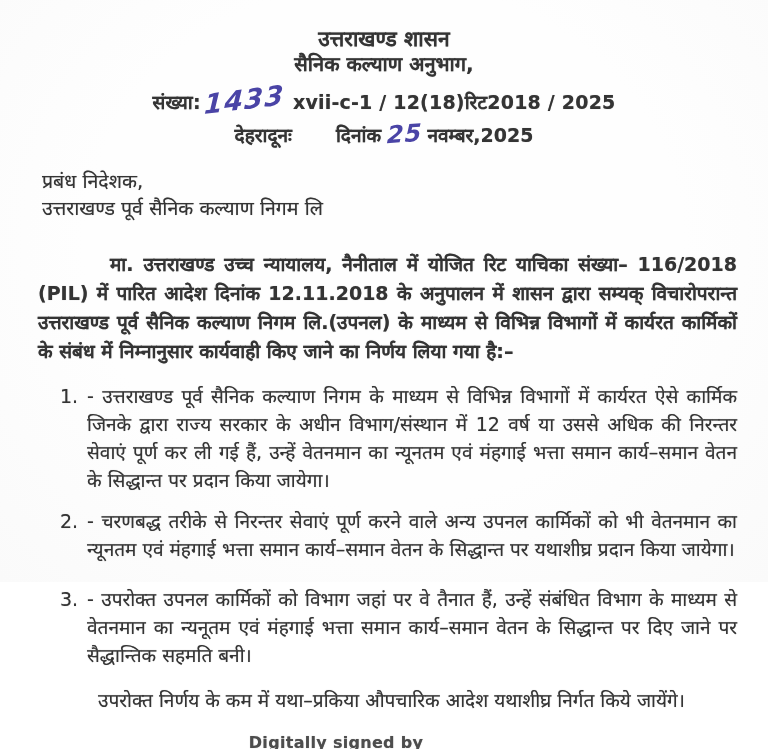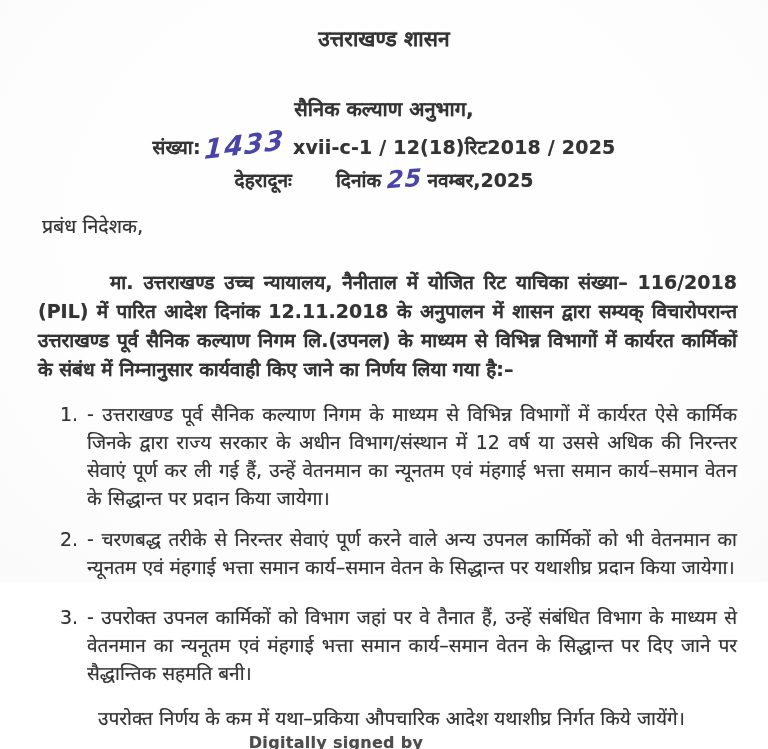--- a/index.html
+++ b/index.html
@@ -26,21 +26,20 @@
   .c { text-align: center; }
   .hdr1 {
     font-size: 21px;
     font-weight: bold;
     line-height: 26px;
   }
   .hdr2 {
     font-size: 20px;
     font-weight: bold;
     line-height: 25px;
-    margin-top: 45px;
   }
   .numline {
     margin-top: 7px;
     font-size: 19px;
     font-weight: bold;
     letter-spacing: 0.2px;
   }
   .dateline {
     margin-top: 5px;
     font-size: 19px;
@@ -128,20 +127,21 @@
 
   <div class="c hdr1">उत्तराखण्ड शासन</div>
   <div class="c hdr2">सैनिक कल्याण अनुभाग,</div>
 
   <div class="c numline"><span>संख्या:</span><span class="hand hand-number">1433</span><span>xvii-c-1 / 12(18)रिट2018 / 2025</span></div>
 
   <div class="c dateline"><span>देहरादूनः</span><span class="gap"></span><span>दिनांक</span><span class="hand hand-date">25</span><span>नवम्बर,2025</span></div>
 
   <div class="addr">
     <div>प्रबंध निदेशक,</div>
+    <div>उत्तराखण्ड पूर्व सैनिक कल्याण निगम लि</div>
   </div>
 
   <p class="intro">मा. उत्तराखण्ड उच्च न्यायालय, नैनीताल में योजित रिट याचिका संख्या– 116/2018 (PIL) में पारित आदेश दिनांक 12.11.2018 के अनुपालन में शासन द्वारा सम्यक् विचारोपरान्त उत्तराखण्ड पूर्व सैनिक कल्याण निगम लि.(उपनल) के माध्यम से विभिन्न विभागों में कार्यरत कार्मिकों के संबंध में निम्नानुसार कार्यवाही किए जाने का निर्णय लिया गया है:–</p>
 
   <div class="list">
     <div class="item">
       <span class="num">1.</span>
       <span class="txt">- उत्तराखण्ड पूर्व सैनिक कल्याण निगम के माध्यम से विभिन्न विभागों में कार्यरत ऐसे कार्मिक जिनके द्वारा राज्य सरकार के अधीन विभाग/संस्थान में 12 वर्ष या उससे अधिक की निरन्तर सेवाएं पूर्ण कर ली गई हैं, उन्हें वेतनमान का न्यूनतम एवं मंहगाई भत्ता समान कार्य–समान वेतन के सिद्धान्त पर प्रदान किया जायेगा।</span>
     </div>
     <div class="item">

